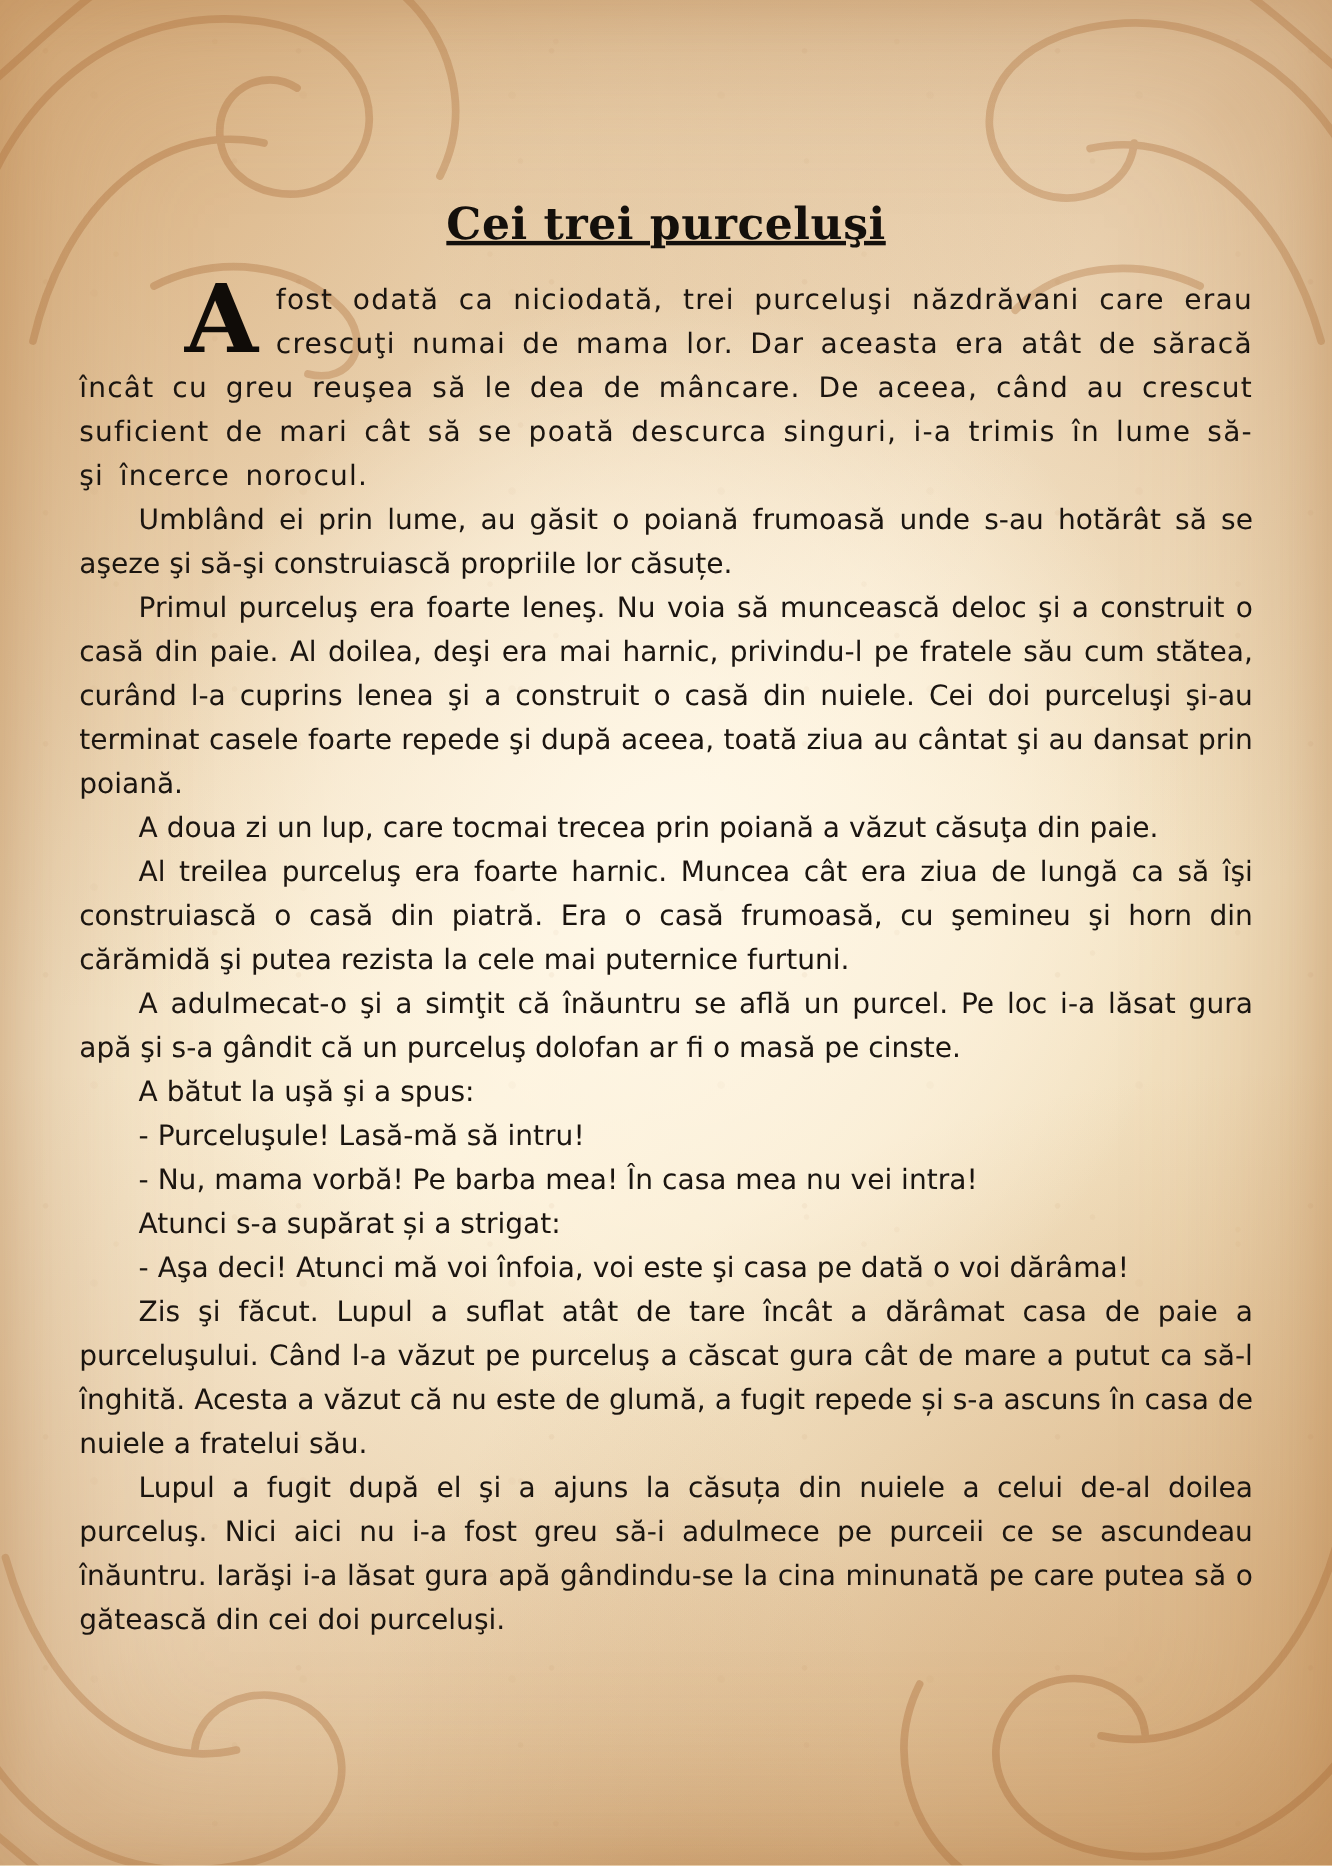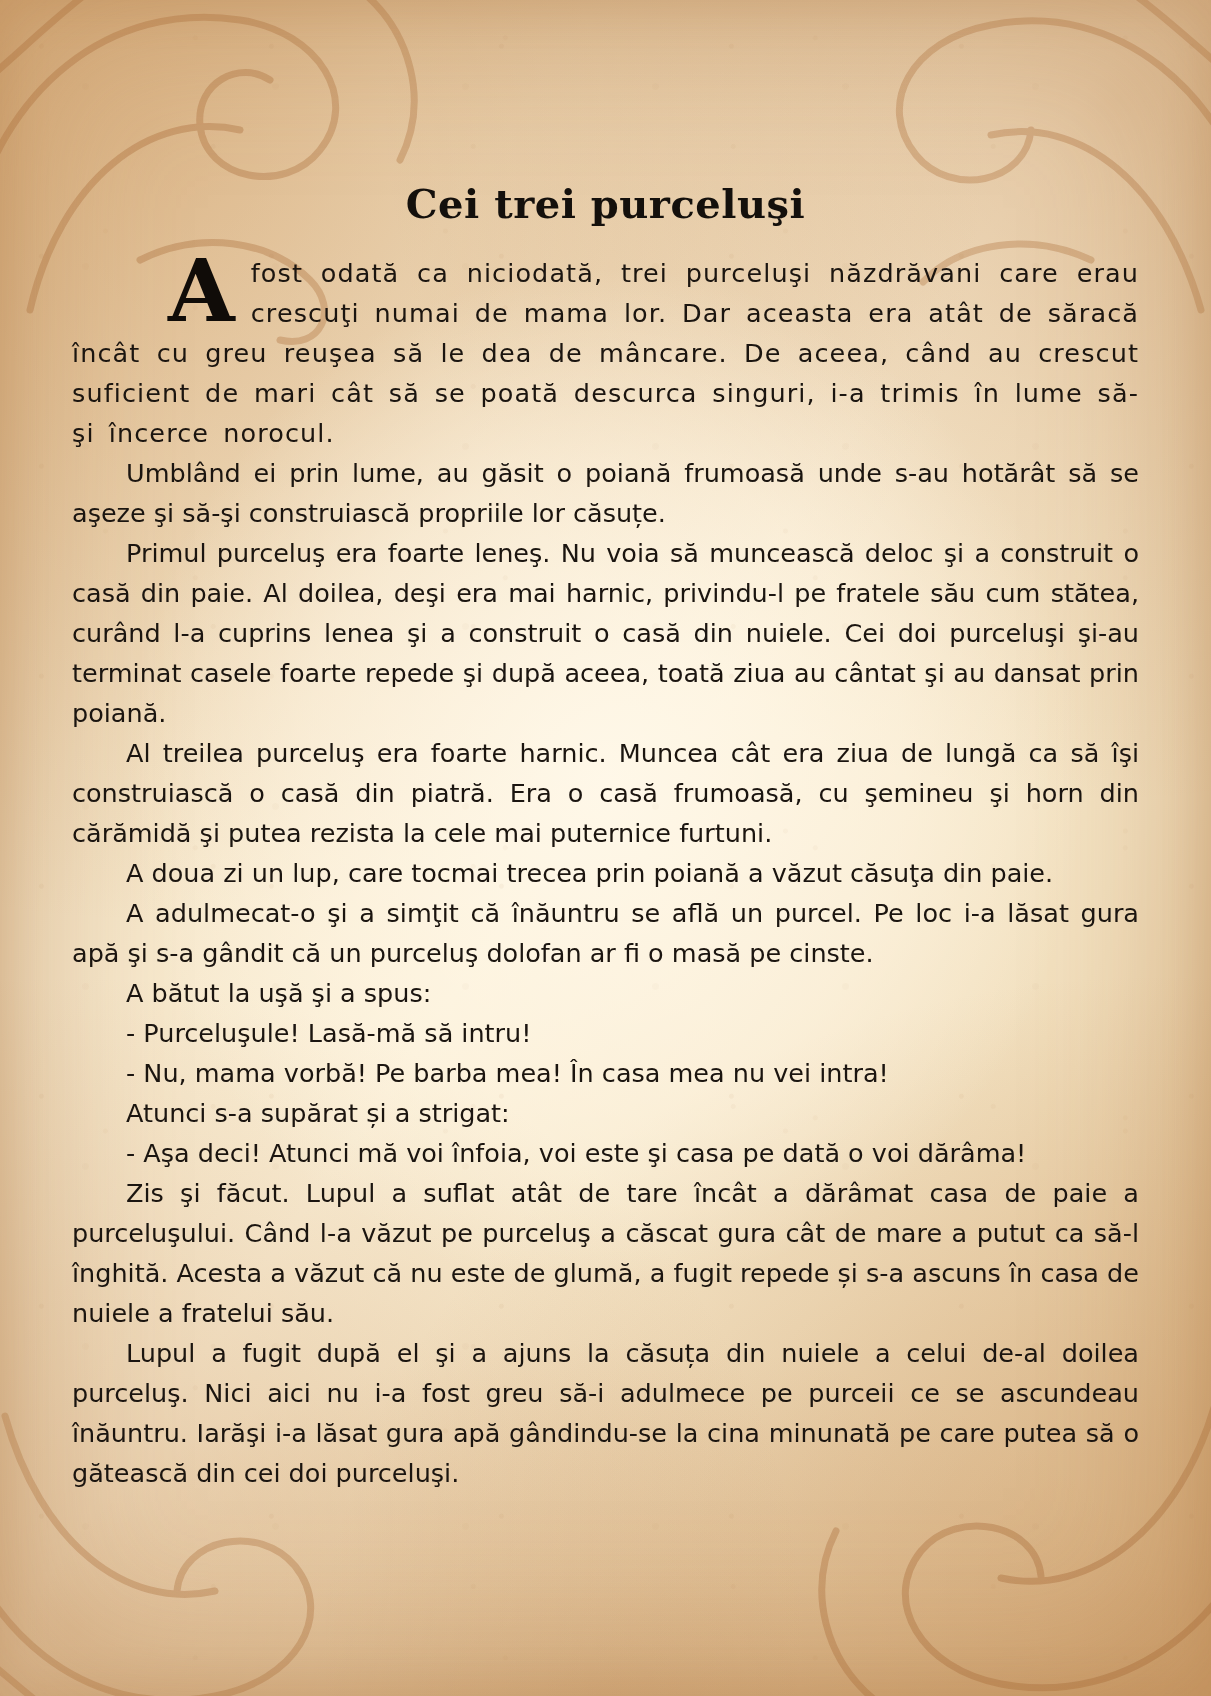--- a/index.html
+++ b/index.html
@@ -73,20 +73,21 @@
   }
 
   .story-title {
     text-align: center;
     font-family: "DejaVu Serif", "Liberation Serif", serif;
     font-weight: 700;
     font-size: 40px;
     letter-spacing: 0.5px;
     color: #14100c;
     margin: 0 0 26px 0;
+    text-decoration: underline;
   }
 
   .story-body {
     font-family: "DejaVu Sans", "Liberation Sans", sans-serif;
     font-size: 25.5px;
     line-height: 40px;
     color: #1b1510;
     text-align: justify;
     text-justify: inter-word;
   }
@@ -168,22 +169,22 @@
     <h1 class="story-title">Cei trei purceluşi</h1>
 
     <div class="story-body">
 
       <p class="first">
         <span class="dropcap">A</span><span class="para-lead">fost odată ca niciodată, trei purceluşi năzdrăvani care erau crescuţi numai de mama lor. Dar aceasta era atât de săracă încât cu greu reuşea să le dea de mâncare. De aceea, când au crescut suficient de mari cât să se poată descurca singuri, i-a trimis în lume să-şi încerce norocul.</span>
       </p>
 
       <p>Umblând ei prin lume, au găsit o poiană frumoasă unde s-au hotărât să se aşeze şi să-şi construiască propriile lor căsuțe.</p>
       <p>Primul purceluş era foarte leneş. Nu voia să muncească deloc şi a construit o casă din paie. Al doilea, deşi era mai harnic, privindu-l pe fratele său cum stătea, curând l-a cuprins lenea şi a construit o casă din nuiele. Cei doi purceluşi şi-au terminat casele foarte repede şi după aceea, toată ziua au cântat şi au dansat prin poiană.</p>
+      <p>A doua zi un lup, care tocmai trecea prin poiană a văzut căsuţa din paie.</p>
       <p>Al treilea purceluş era foarte harnic. Muncea cât era ziua de lungă ca să îşi construiască o casă din piatră. Era o casă frumoasă, cu şemineu şi horn din cărămidă şi putea rezista la cele mai puternice furtuni.</p>
-      <p>A doua zi un lup, care tocmai trecea prin poiană a văzut căsuţa din paie.</p>
       <p>A adulmecat-o şi a simţit că înăuntru se află un purcel. Pe loc  i-a lăsat gura apă şi s-a gândit că un purceluş dolofan ar fi o masă pe cinste.</p>
       <p>A bătut la uşă şi a spus:</p>
       <p>- Purceluşule! Lasă-mă să intru!</p>
       <p>- Nu, mama vorbă! Pe barba mea! În casa mea nu vei intra!</p>
       <p>Atunci s-a supărat și a strigat:</p>
       <p>- Aşa deci! Atunci mă voi înfoia, voi este şi casa pe dată o voi dărâma!</p>
       <p>Zis şi făcut. Lupul a suflat atât de tare încât a dărâmat casa de paie a purceluşului. Când l-a văzut pe purceluş a căscat gura cât de mare a putut ca să-l înghită. Acesta a văzut că nu este de glumă, a fugit repede și s-a ascuns în casa de nuiele a fratelui său.</p>
       <p>Lupul a fugit după el şi a ajuns la căsuța din nuiele a celui de-al doilea purceluş. Nici aici nu i-a fost greu să-i adulmece pe purceii ce se ascundeau înăuntru. Iarăşi i-a lăsat gura apă gândindu-se la cina minunată pe care putea să o gătească din cei doi purceluşi.</p>
 
     </div>

